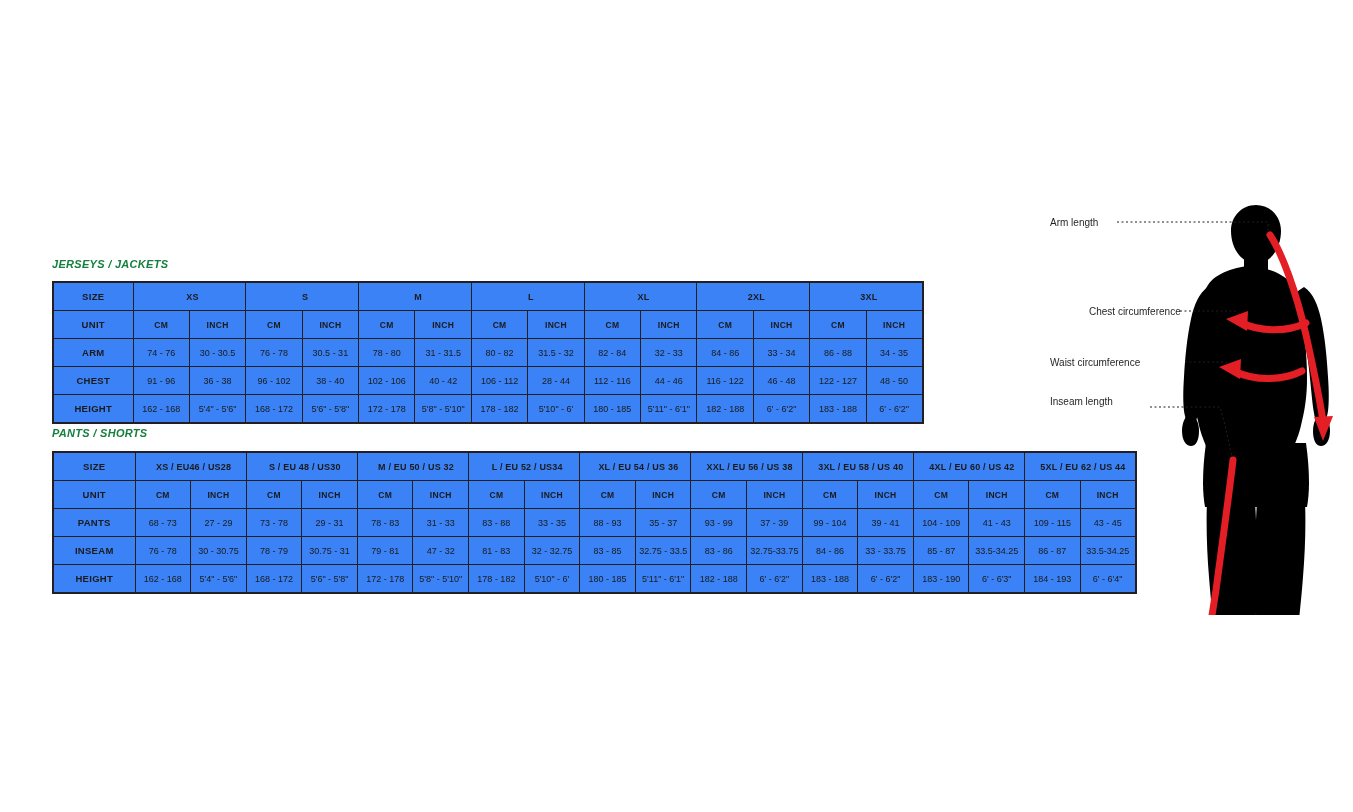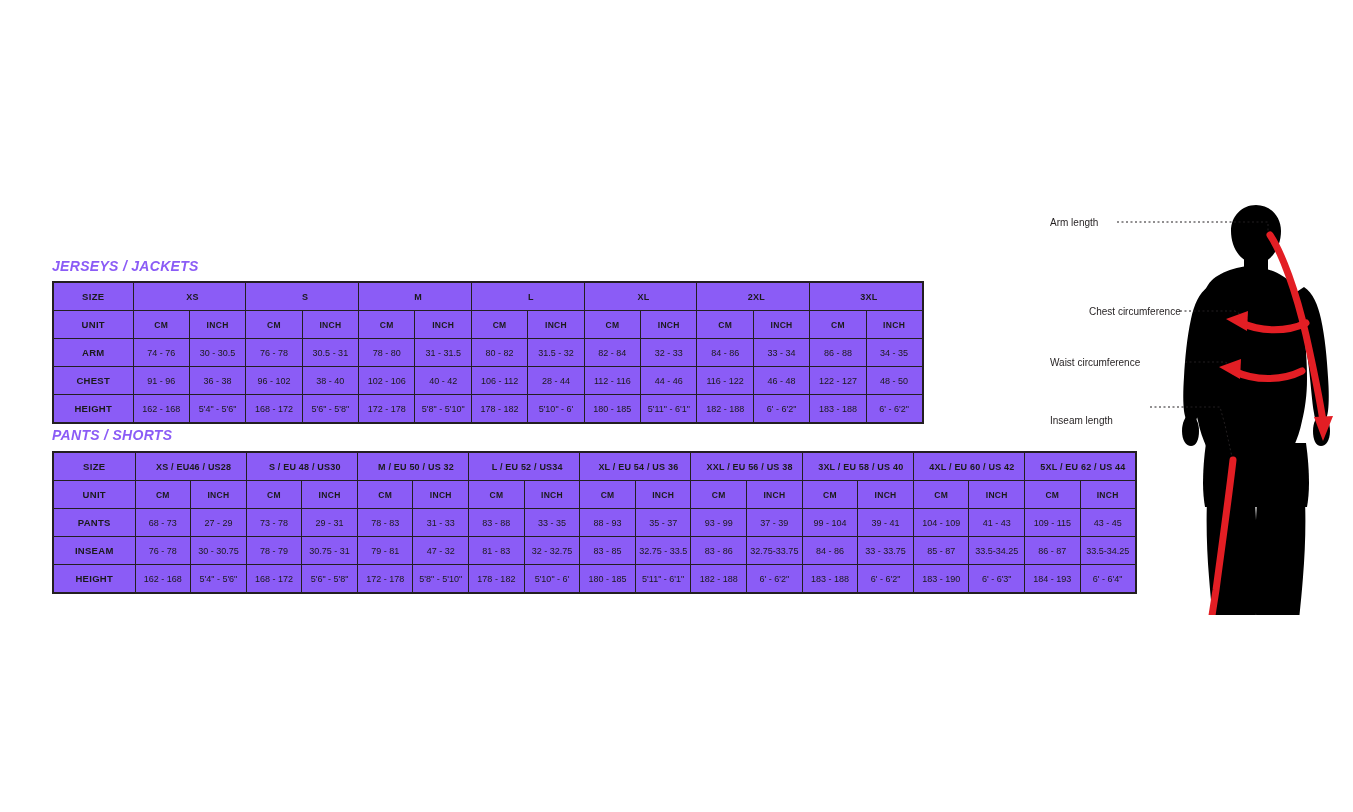--- a/index.html
+++ b/index.html
@@ -45,35 +45,35 @@
     font-weight: bold;
     letter-spacing: 0.6px;
     color: #ffffff;
     font-style: italic;
     font-family: "Liberation Sans", sans-serif;
   }
 
   
   .section-title {
     position: absolute;
-    font-size: 14px;
+    font-size: 11px;
     font-weight: bold;
     letter-spacing: 0.3px;
-    color: #8b5cf6;
+    color: #15803d;
     font-style: italic;
   }
   #title-jerseys { left: 52px; top: 258px; }
   #title-pants   { left: 52px; top: 427px; text-align: center; }
 
   
   table.size-table {
     position: absolute;
     border-collapse: collapse;
     table-layout: fixed;
-    background: #8b5cf6;
+    background: #3b82f6;
   }
   table.size-table td {
     border: 1px solid #231f20;
     text-align: center;
     vertical-align: middle;
     font-size: 9px;
     color: #1a1a1a;
     height: 27px;
     padding: 0 2px;
     white-space: nowrap;
@@ -113,21 +113,21 @@
   }
   .callout-label {
     position: absolute;
     font-size: 10px;
     color: #231f20;
     white-space: nowrap;
   }
   #lbl-arm    { left: 30px;  top: 22px; }
   #lbl-chest  { left: 30px;  top: 111px; margin-left: 39px; }
   #lbl-waist  { left: 30px;  top: 162px; }
-  #lbl-inseam { left: 30px;  top: 220px; }
+  #lbl-inseam { left: 30px;  top: 201px; }
 </style>
 </head>
 <body>
 
 <div id="sheet">
 
 
   <div class="section-title" id="title-jerseys">JERSEYS / JACKETS</div>
 
   <table class="size-table" id="table-jerseys">

